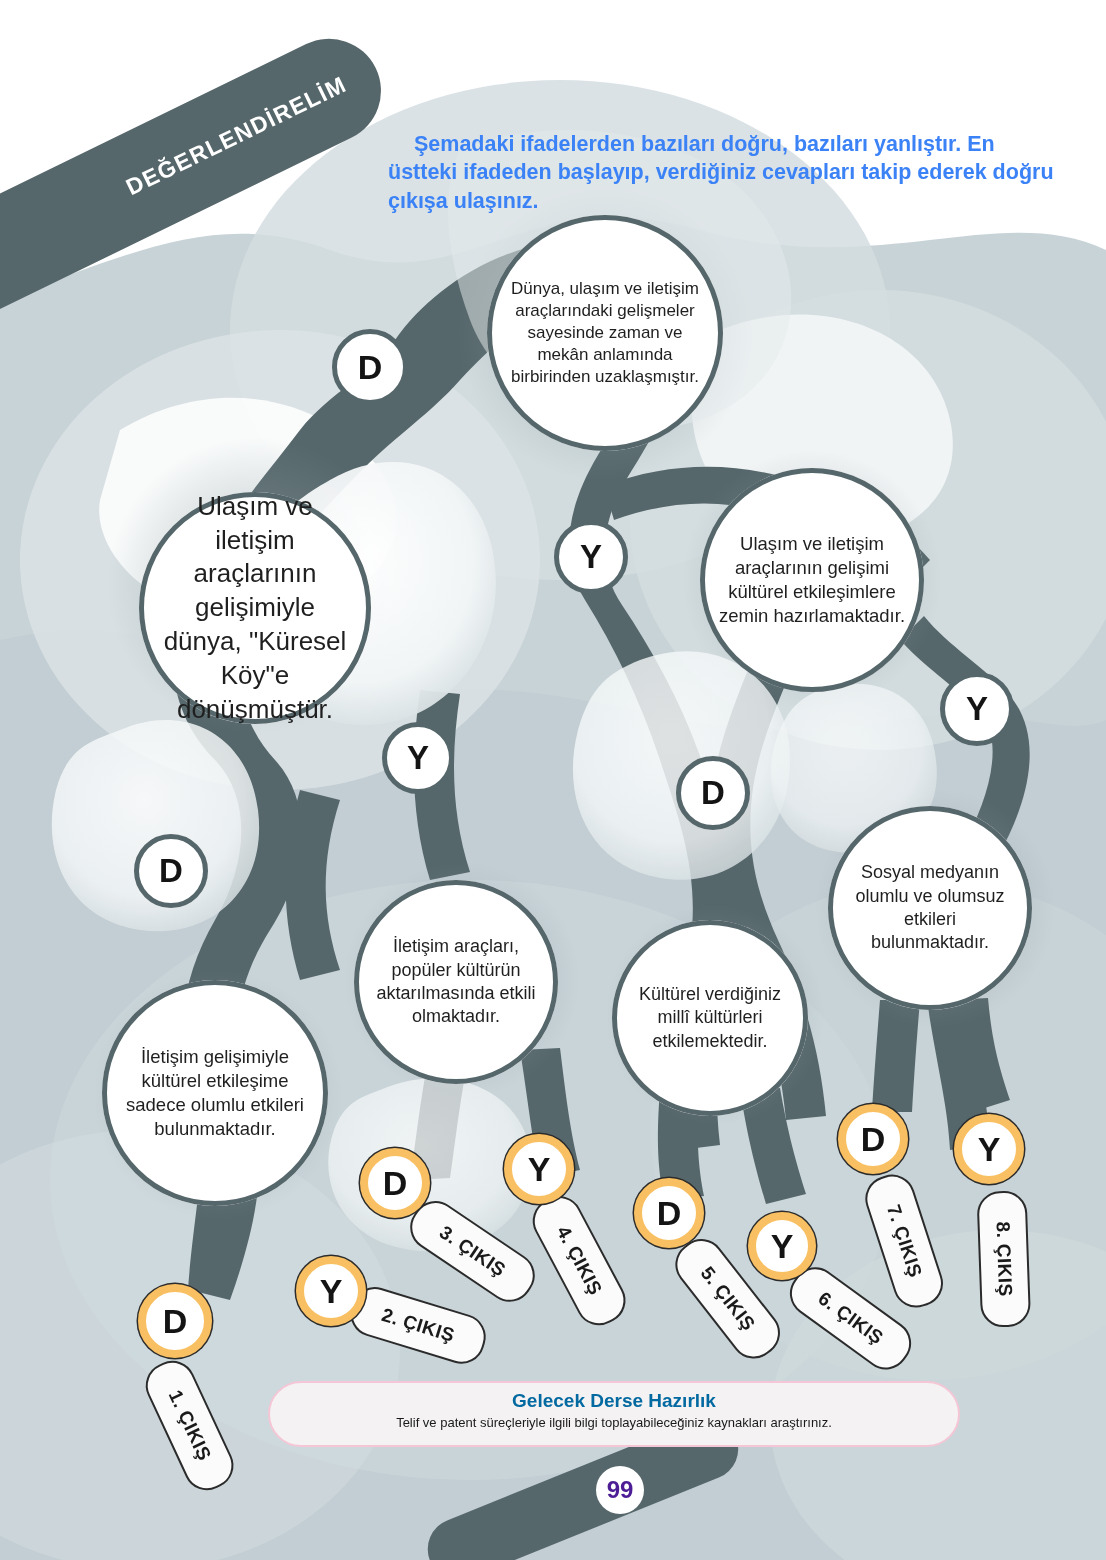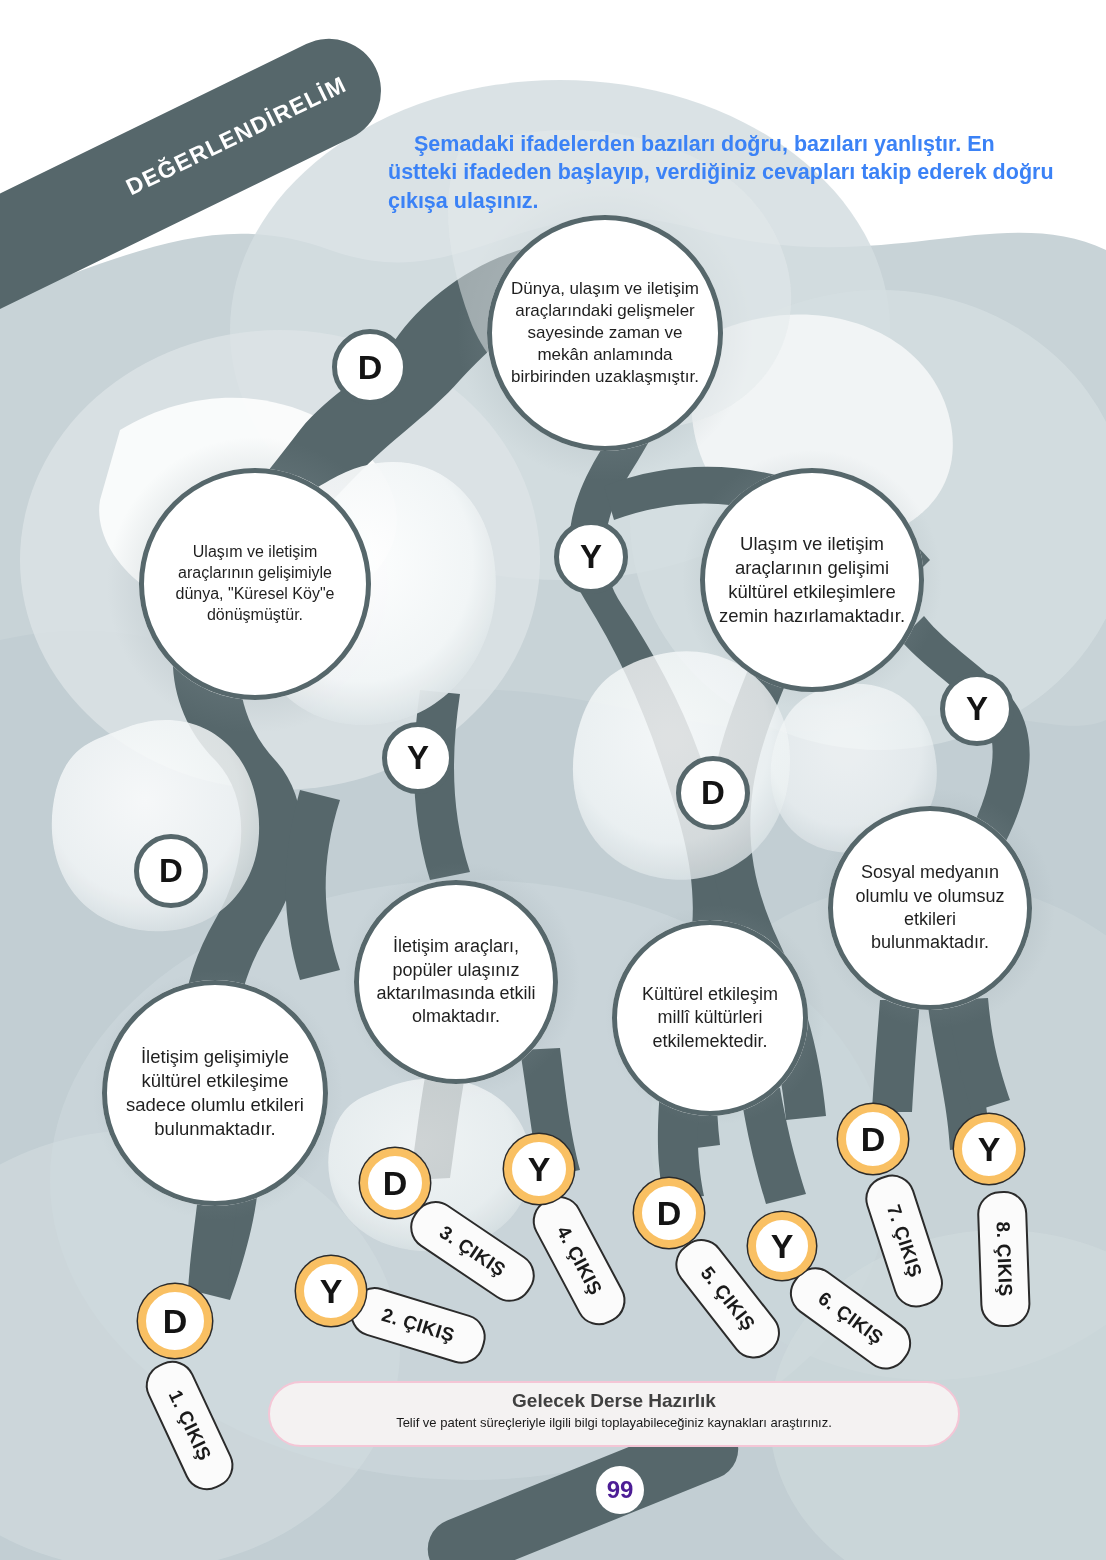--- a/index.html
+++ b/index.html
@@ -129,21 +129,21 @@
     left:268px; top:1381px;
     width:692px; height:66px;
     background:#f4f2f2;
     border:2.5px solid #f4c6d6;
     border-radius:33px;
     z-index:30;
     text-align:center;
     box-sizing:border-box;
     padding-top:5px;
   }
-  .footer-title{font-size:19px;font-weight:700;color:#404040;line-height:1.35;}
+  .footer-title{font-size:19px;font-weight:700;color:#0369a1;line-height:1.35;}
   .footer-text{font-size:13px;color:#1a1a1a;line-height:1.35;}
 
   
   .pagebar{
     position:absolute;
     left:418px; top:1468px;
     width:330px; height:62px;
     background:#56676b;
     border-radius:31px;
     transform:rotate(-22deg);
@@ -301,38 +301,38 @@
     <div class="banner-label">DEĞERLENDİRELİM</div>
   </div>
 
   <p class="instruction">Şemadaki ifadelerden bazıları doğru, bazıları yanlıştır. En üstteki ifadeden başlayıp, verdiğiniz cevapları takip ederek doğru çıkışa ulaşınız.</p>
 
   <div class="bubble" style="left:487px;top:215px;width:236px;height:236px;font-size:17px;">
     <span class="ring"></span>
     <span class="txt">Dünya, ulaşım ve iletişim araçlarındaki gelişmeler sayesinde zaman ve mekân anlamında birbirinden uzaklaşmıştır.</span>
   </div>
 
-  <div class="bubble" style="left:139px;top:468px;width:232px;height:232px;font-size:16px;">
+  <div class="bubble" style="left:139px;top:492px;width:232px;height:232px;font-size:26px;">
     <span class="ring"></span>
     <span class="txt">Ulaşım ve iletişim araçlarının gelişimiyle dünya, "Küresel Köy"e dönüşmüştür.</span>
   </div>
 
   <div class="bubble" style="left:700px;top:468px;width:224px;height:224px;font-size:18.5px;">
     <span class="ring"></span>
     <span class="txt">Ulaşım ve iletişim araçlarının gelişimi kültürel etkileşimlere zemin hazırlamaktadır.</span>
   </div>
 
   <div class="bubble" style="left:354px;top:880px;width:204px;height:204px;font-size:18px;">
     <span class="ring"></span>
-    <span class="txt">İletişim araçları, popüler ulaşınız aktarılmasında etkili olmaktadır.</span>
+    <span class="txt">İletişim araçları, popüler kültürün aktarılmasında etkili olmaktadır.</span>
   </div>
 
   <div class="bubble" style="left:612px;top:920px;width:196px;height:196px;font-size:18px;">
     <span class="ring"></span>
-    <span class="txt">Kültürel etkileşim millî kültürleri etkilemektedir.</span>
+    <span class="txt">Kültürel verdiğiniz millî kültürleri etkilemektedir.</span>
   </div>
 
   <div class="bubble" style="left:828px;top:806px;width:204px;height:204px;font-size:18px;">
     <span class="ring"></span>
     <span class="txt">Sosyal medyanın olumlu ve olumsuz etkileri bulunmaktadır.</span>
   </div>
 
   <div class="bubble" style="left:102px;top:980px;width:226px;height:226px;font-size:18.5px;">
     <span class="ring"></span>
     <span class="txt">İletişim gelişimiyle kültürel etkileşime sadece olumlu etkileri bulunmaktadır.</span>

